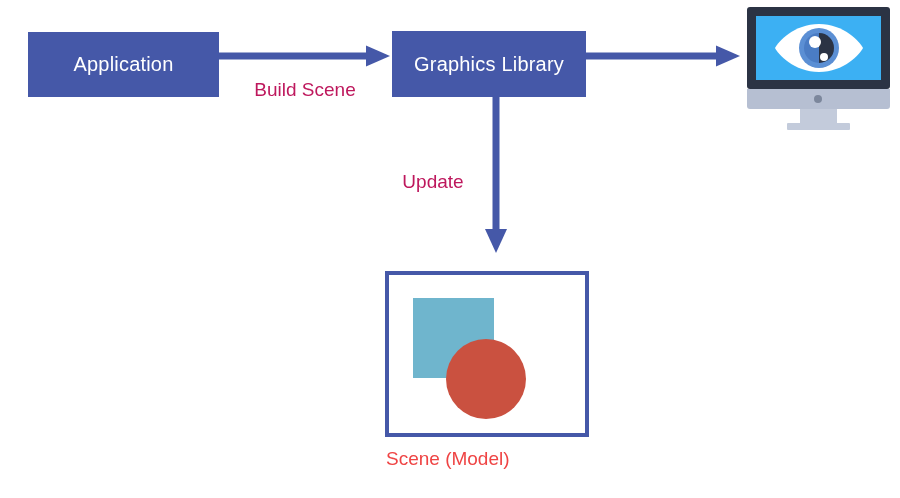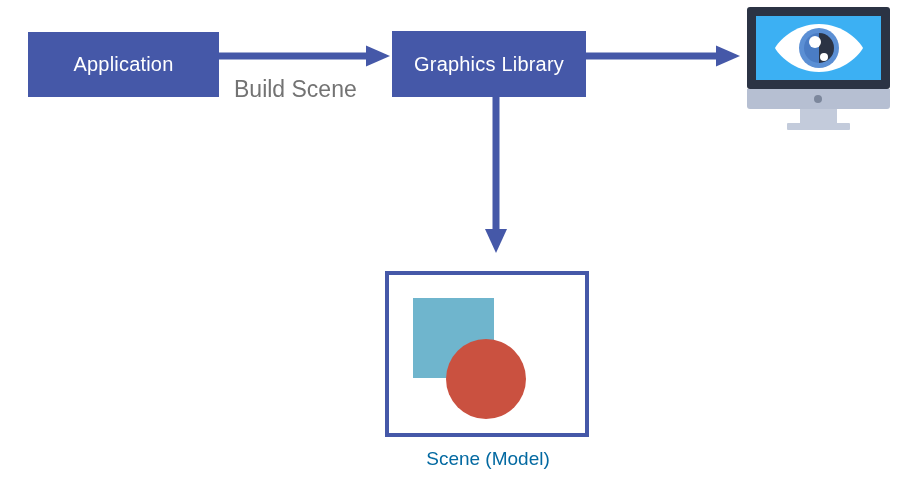--- a/index.html
+++ b/index.html
@@ -40,23 +40,24 @@
     height: 65px;
   }
   #box-graphics-library {
     left: 392px;
     top: 31px;
     width: 194px;
     height: 66px;
   }
   .edge-label {
     position: absolute;
-    color: #737373;
-    font-size: 23px;
+    color: #be185d;
+    font-size: 19px;
     line-height: 23px;
+    text-align: center;
     white-space: pre-line;
   }
   #label-build-scene {
     left: 234px;
     top: 78px;
     width: 142px;
   }
   #label-drawing-commands {
     left: 598px;
     top: 75px;
@@ -65,22 +66,21 @@
   #label-update {
     left: 378px;
     top: 170px;
     width: 110px;
   }
   #label-scene-model {
     position: absolute;
     left: 386px;
     top: 448px;
     width: 204px;
-    text-align: center;
-    color: #0369a1;
+    color: #ef4444;
     font-size: 19px;
     white-space: nowrap;
   }
   .arrow-svg {
     position: absolute;
     overflow: visible;
   }
   #arrow-build-scene {
     left: 218px;
     top: 44px;
@@ -207,20 +207,21 @@
 
   <svg class="arrow-svg" id="arrow-drawing-commands" width="160" height="24" viewBox="0 0 160 24">
     <rect x="0" y="8.5" width="134" height="7" fill="#4558a8"></rect>
     <polygon points="130,1.5 154,12 130,22.5" fill="#4558a8"></polygon>
   </svg>
 
   <svg class="arrow-svg" id="arrow-update" width="40" height="162" viewBox="0 0 40 162">
     <rect x="16.5" y="0" width="7" height="138" fill="#4558a8"></rect>
     <polygon points="9,134 31,134 20,158" fill="#4558a8"></polygon>
   </svg>
+  <div class="edge-label" id="label-update">Update</div>
 
   <div id="scene-box">
     <div id="scene-square"></div>
     <div id="scene-circle"></div>
   </div>
   <div id="label-scene-model">Scene (Model)</div>
 
   <div id="monitor">
     <div id="monitor-frame">
       <div id="monitor-screen">

